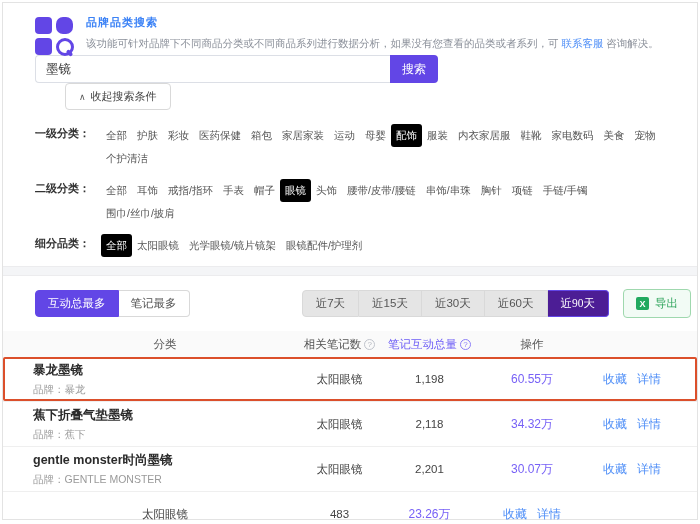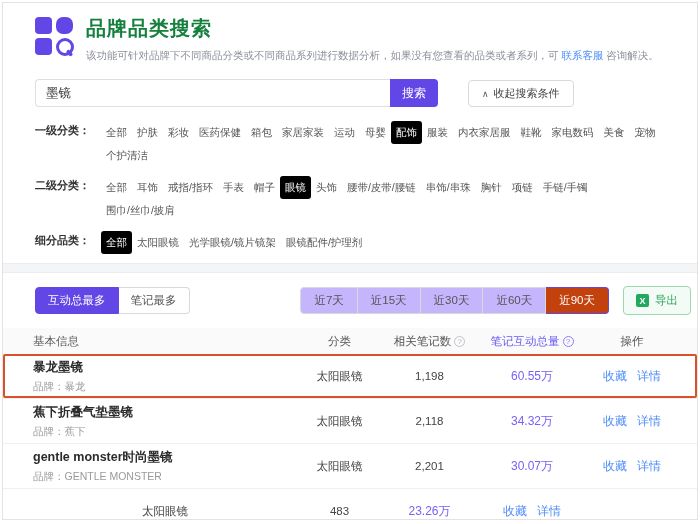--- a/index.html
+++ b/index.html
@@ -8,26 +8,26 @@
 
   
   .top-panel { padding:12px 30px 0 32px; }
   .header-row { display:flex; gap:13px; align-items:flex-start; }
   .logo { width:38px; height:38px; display:grid; grid-template-columns:17px 17px; grid-template-rows:17px 17px; gap:4px; flex:0 0 auto; margin-top:2px; }
   .logo .sq { background:#6246E6; border-radius:4px; }
   .logo .sq.tr { border-radius:7px; }
   .sq-mag { position:relative; background:transparent !important; }
   .sq-mag::before { content:""; position:absolute; left:0px; top:0px; width:12px; height:12px; border:3.5px solid #6246E6; border-radius:50%; }
   .sq-mag::after { content:""; position:absolute; right:0px; bottom:0px; width:7px; height:4px; background:#6246E6; border-radius:2px; transform:rotate(45deg); }
-  .page-title { font-size:20px; font-weight:bold; color:#15803d; letter-spacing:1px; }
+  .page-title { font-size:11px; font-weight:bold; color:#3b82f6; letter-spacing:1px; }
   .subtitle { margin-top:7px; font-size:10.5px; color:#8a8f99; }
   .subtitle a { color:#4E8EF7; text-decoration:none; }
 
   
-  .search-row { display:flex; align-items:flex-end; margin-top:16px; }
+  .search-row { display:flex; align-items:flex-start; margin-top:0;flex-direction:column; }
   .search-group { display:flex; }
   .search-input { width:355px; height:28px; border:1px solid #dcdfe6; border-right:none; border-radius:4px 0 0 4px; padding:0 10px; font-size:12.5px; color:#333; outline:none; font-family:inherit; }
   .search-btn { width:48px; height:28px; background:#6246E6; color:#fff; border:none; border-radius:0 4px 4px 0; font-size:12px; cursor:pointer; font-family:inherit; }
   .collapse-btn { margin-left:30px; height:27px; padding:0 13px; background:#fff; border:1px solid #d9d9d9; border-radius:4px; font-size:11px; color:#444; cursor:pointer; display:flex; align-items:center; gap:5px; font-family:inherit; }
   .collapse-btn .chev { font-size:9px; color:#555; }
 
   
   #filter-rows { margin-top:14px; }
   .filter-row { display:flex; align-items:flex-start; margin-bottom:9px; line-height:19px; }
   .filter-label { flex:0 0 66px; font-size:11px; font-weight:bold; color:#333; }
@@ -39,24 +39,24 @@
 
   
   .controls-row { display:flex; justify-content:space-between; align-items:center; padding:13px 6px 0 32px; }
   .seg-group { display:flex; }
   .seg-btn { height:27px; padding:0 12px; font-size:11.5px; background:#fff; border:1px solid #d9d9d9; color:#555; cursor:pointer; font-family:inherit; }
   .seg-btn:first-child { border-radius:4px 0 0 4px; }
   .seg-btn:last-child { border-radius:0 4px 4px 0; border-left:none; }
   .seg-btn.active { background:#6246E6; border-color:#6246E6; color:#fff; }
   .right-controls { display:flex; align-items:center; gap:14px; }
   #time-group { display:flex; }
-  .time-tab { height:27px; padding:0 13px; font-size:11.5px; background:#c4b5fd; border:1px solid #d9d9d9; border-left:none; color:#555; cursor:pointer; font-family:inherit; }
+  .time-tab { height:27px; padding:0 13px; font-size:11.5px; background:#e5e5e5; border:1px solid #d9d9d9; border-left:none; color:#555; cursor:pointer; font-family:inherit; }
   .time-tab:first-child { border-left:1px solid #d9d9d9; border-radius:4px 0 0 4px; }
   .time-tab:last-child { border-radius:0 4px 4px 0; }
-  .time-tab.active { background:#c2410c; border-color:#6246E6; color:#fff; }
+  .time-tab.active { background:#4c1d95; border-color:#6246E6; color:#fff;font-family:Liberation Serif, serif; }
   .export-btn { height:29px; padding:0 12px; background:#f2fbf5; border:1px solid #9fd8ae; border-radius:4px; color:#2FA45C; font-size:11.5px; cursor:pointer; display:flex; align-items:center; gap:6px; font-family:inherit; }
   .excel-icon { width:13px; height:13px; background:#21A95F; color:#fff; border-radius:2px; font-size:9px; font-weight:bold; display:inline-flex; align-items:center; justify-content:center; }
 
   
   .table { margin-top:13px; }
   .thead, .trow { display:grid; grid-template-columns:1fr 85px 95px 110px 90px; padding:0 20px 0 30px; align-items:center; }
   .thead { height:26px; background:#fafafa; font-size:11.5px; color:#555; }
   .th.c-center, .cell.c-center { text-align:center; }
   .th-sorted { color:#6C5CF6; }
   .qmark { display:inline-flex; width:11px; height:11px; border:1px solid #c0c4cc; border-radius:50%; font-size:8px; color:#b4b8c0; align-items:center; justify-content:center; margin-left:3px; vertical-align:1px; }
@@ -169,21 +169,20 @@
         </div>
       <button class="export-btn">
         <span class="excel-icon">X</span>
         <span>导出</span>
       </button>
     </div>
   </div>
 
   <div class="table">
     <div class="thead">
-      <div class="th">基本信息</div>
       <div class="th c-center">分类</div>
       <div class="th c-center">
         <span>相关笔记数</span><span class="qmark">?</span>
       </div>
       <div class="th c-center th-sorted">
         <span>笔记互动总量</span><span class="qmark">?</span>
       </div>
       <div class="th c-center">操作</div>
     </div>
     <div id="table-body">

